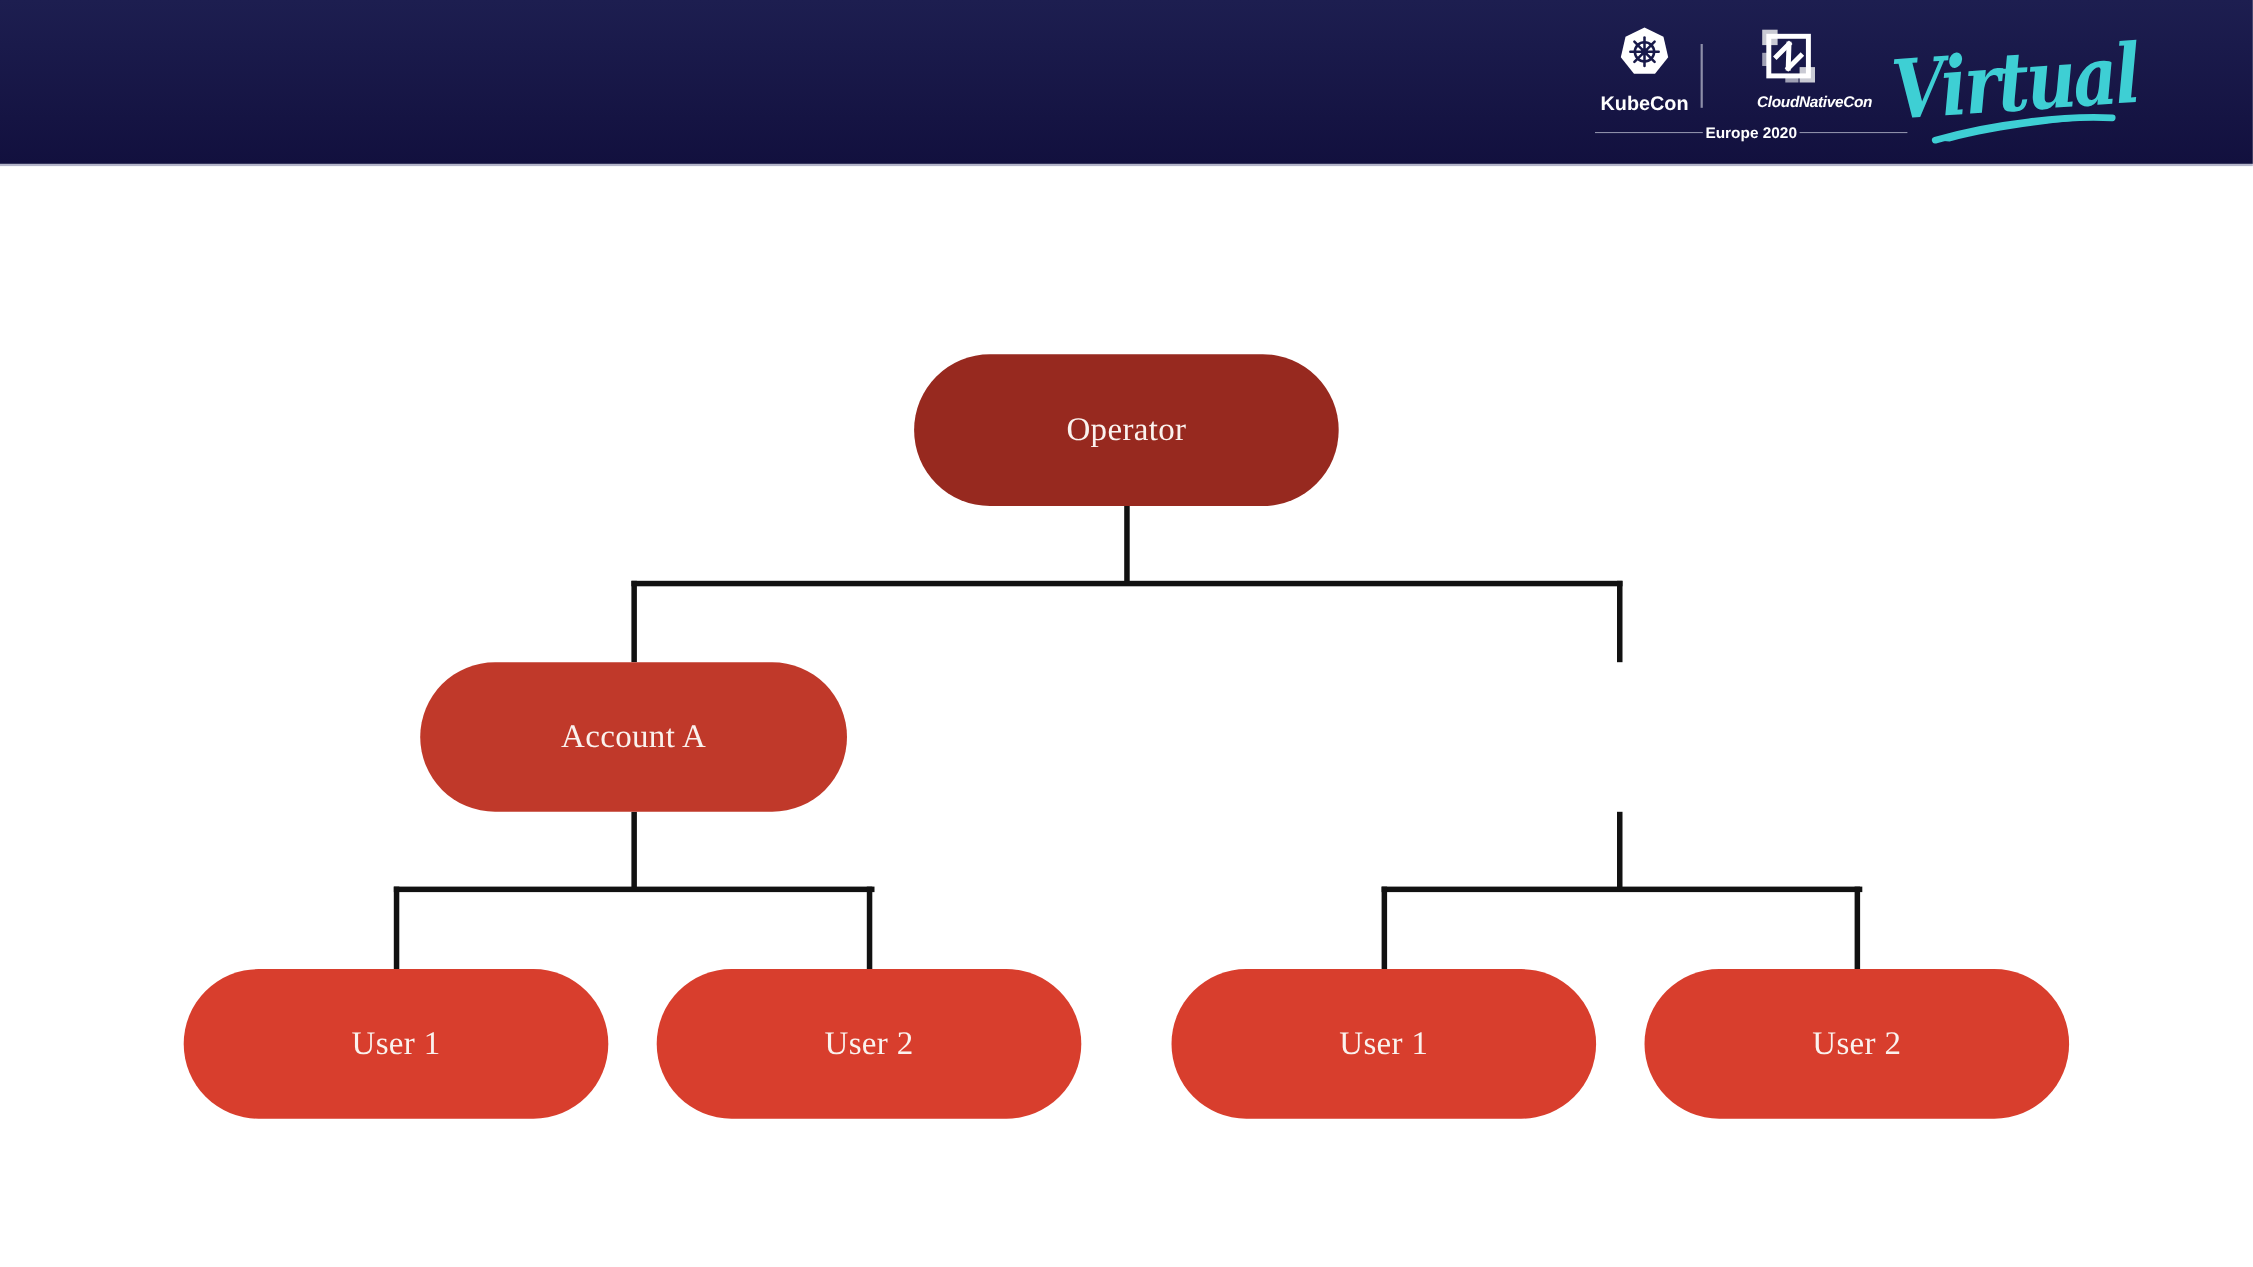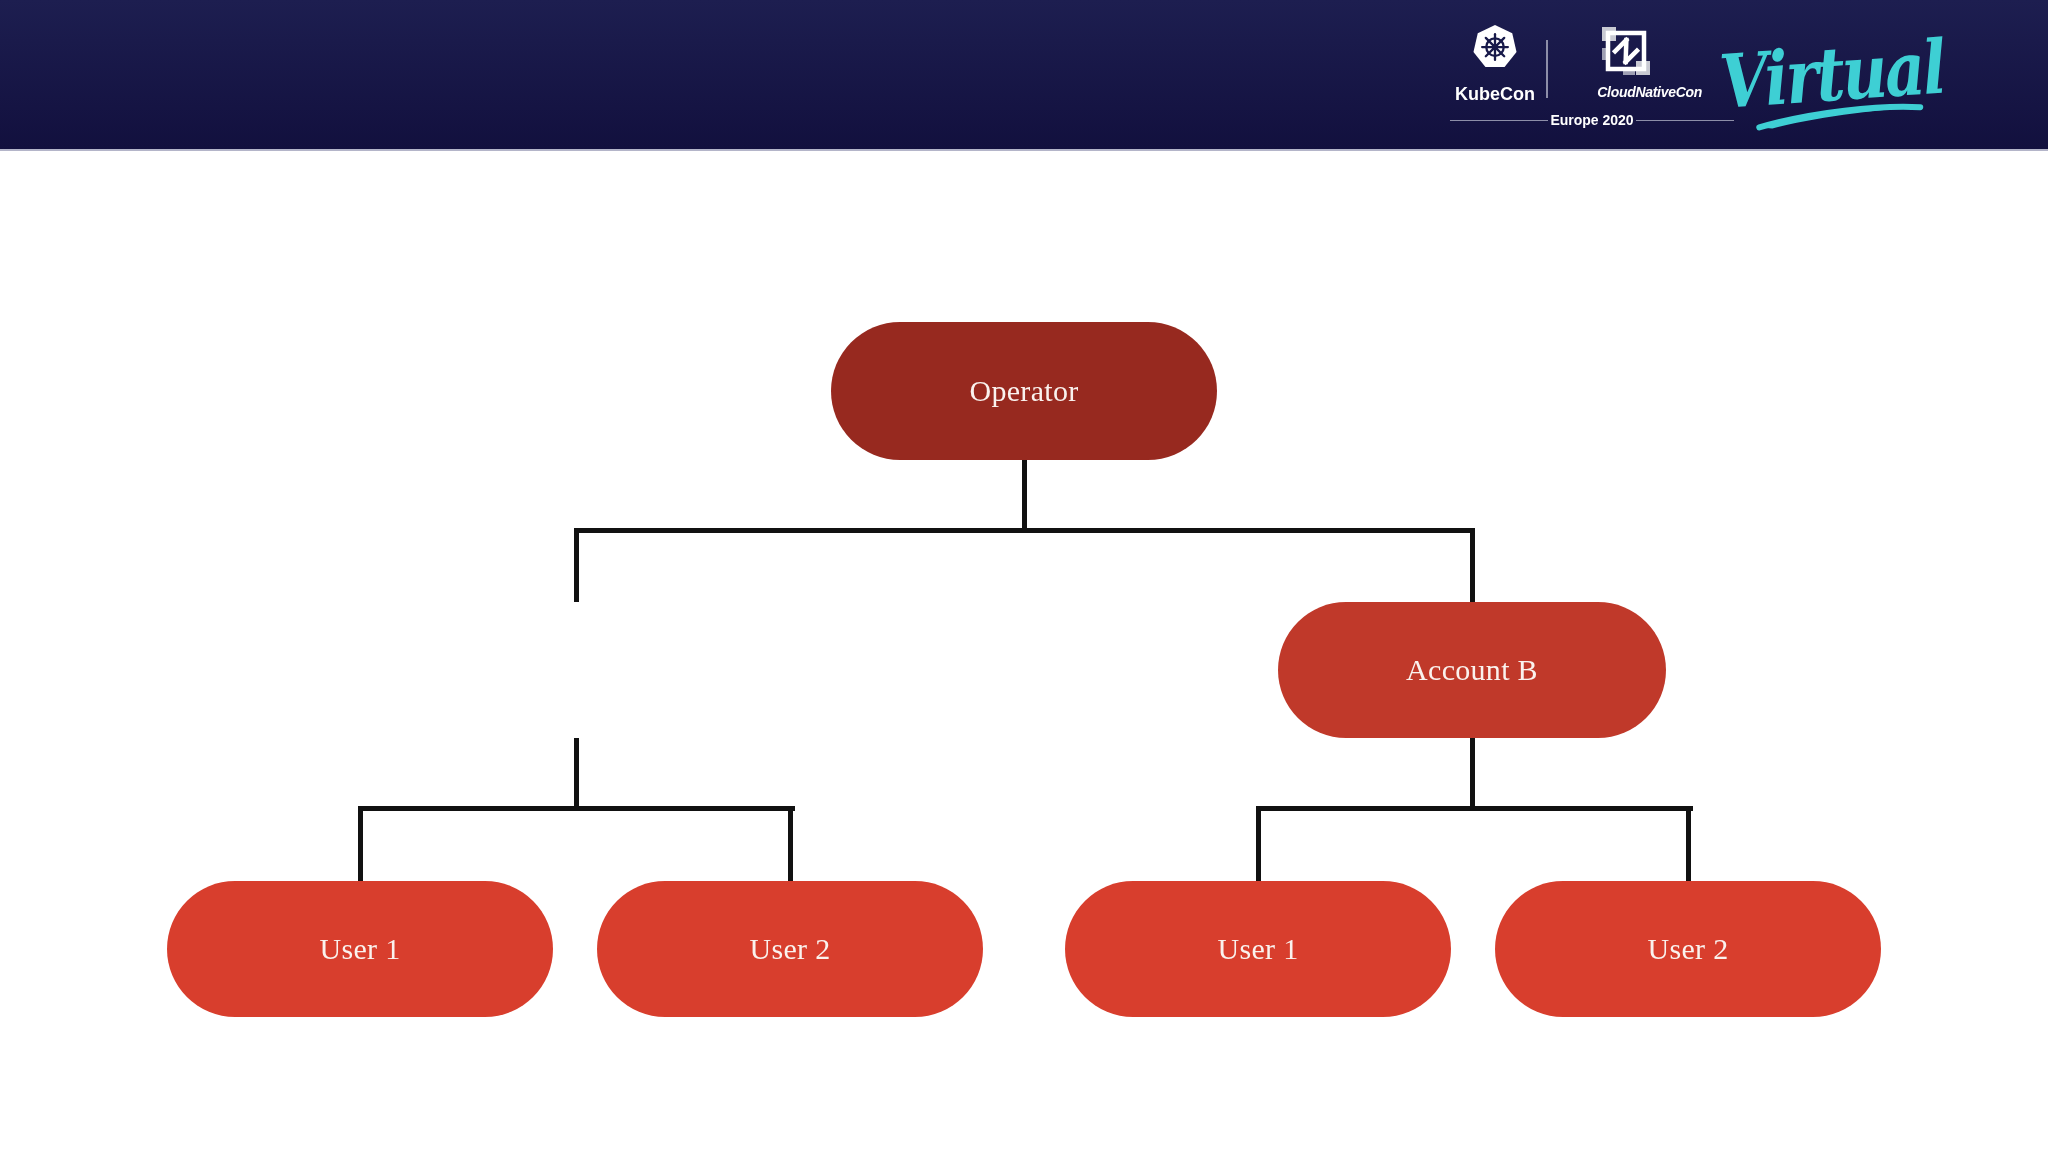--- a/index.html
+++ b/index.html
@@ -129,22 +129,22 @@
   <div class="conn c-a2-drop"></div>
   <div class="conn c-b-v"></div>
   <div class="conn c-b-h"></div>
   <div class="conn c-b1-drop"></div>
   <div class="conn c-b2-drop"></div>
 
   <div class="pill pill-operator">
     <span>Operator</span>
   </div>
 
-  <div class="pill pill-account b">
-    <span>Account B</span>
+  <div class="pill pill-account a">
+    <span>Account A</span>
   </div>
 
   <div class="pill pill-user a1">
     <span>User 1</span>
   </div>
   <div class="pill pill-user a2">
     <span>User 2</span>
   </div>
   <div class="pill pill-user b1">
     <span>User 1</span>

